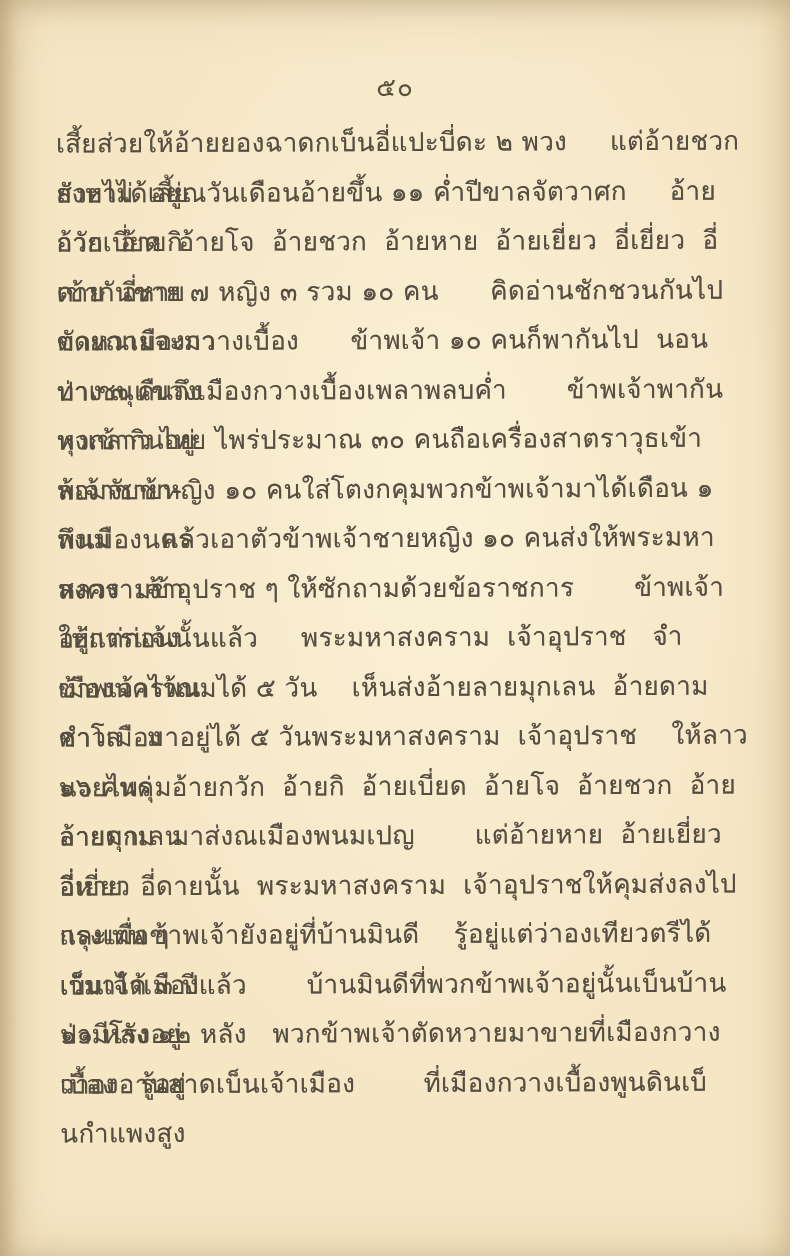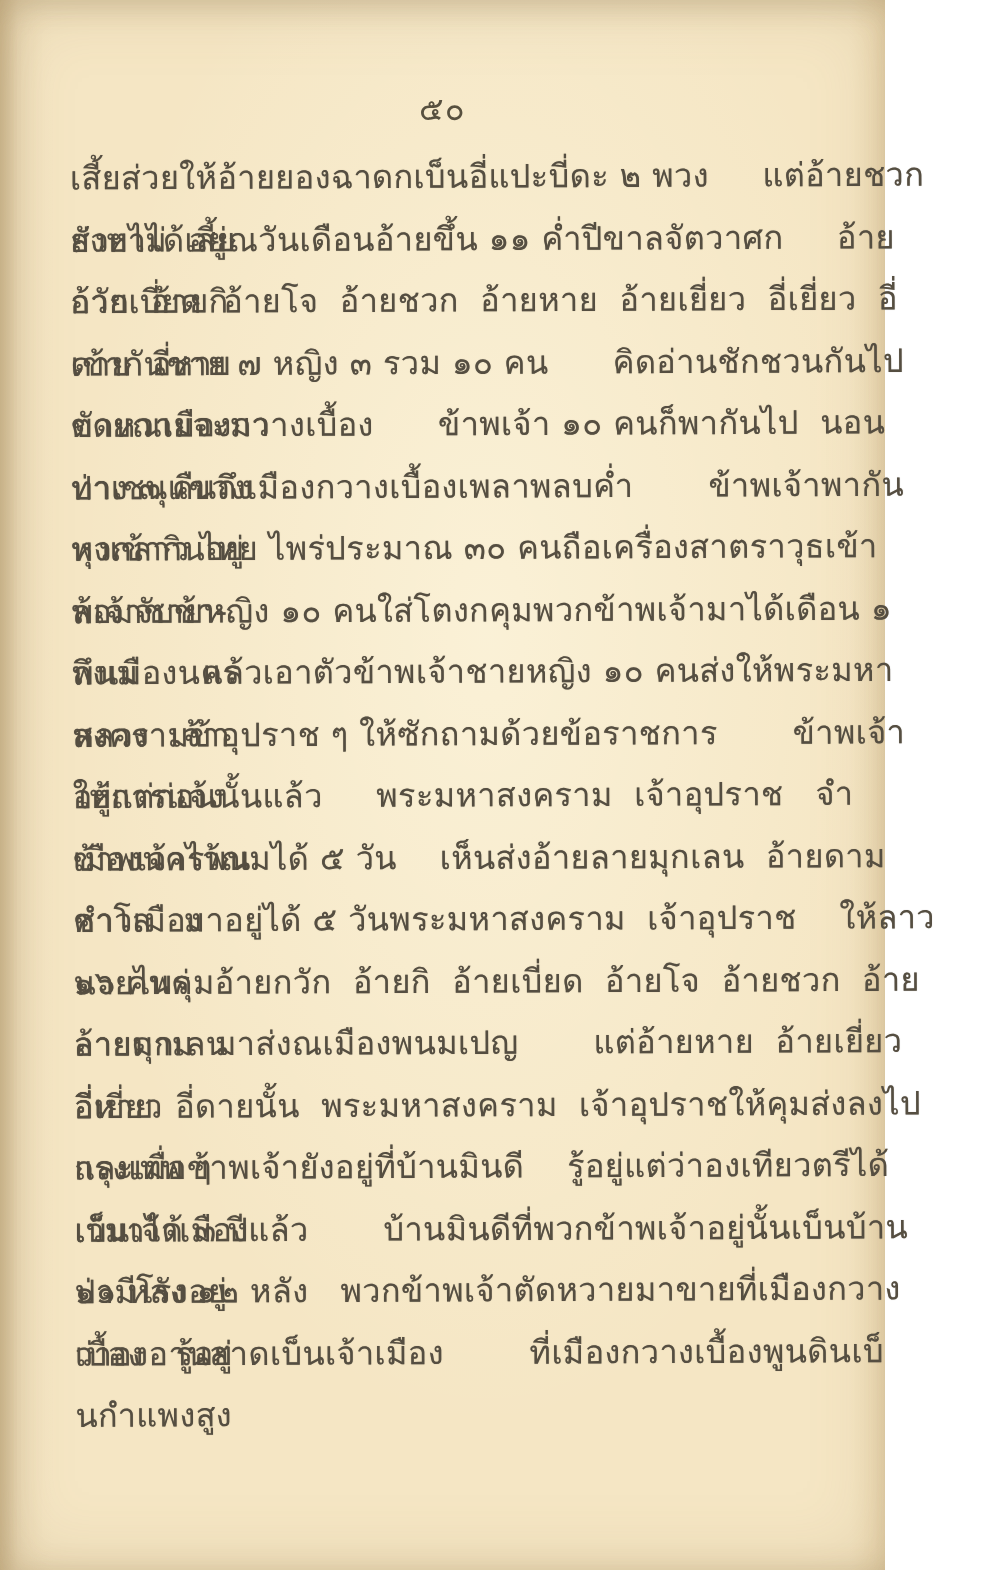--- a/index.html
+++ b/index.html
@@ -7,21 +7,21 @@
     padding: 0;
   }
   body {
     width: 800px;
     height: 1256px;
     overflow: hidden;
     font-family: "DejaVu Sans", "Liberation Sans", sans-serif;
   }
   .page {
     position: relative;
-    width: 708px;
+    width: 790px;
     height: 1256px;
     background:
       radial-gradient(ellipse at 55% 40%, rgba(255,250,230,0.55) 0%, rgba(255,250,230,0) 60%),
       linear-gradient(90deg, #e3d0a8 0%, #f2e2bf 2%, #f5e6c4 6%, #f5e6c4 96%, #eedcb6 100%),
       #f5e6c4;
     box-shadow:
       inset 0 0 60px rgba(150,120,70,0.22),
       inset 12px 0 22px rgba(120,95,55,0.18),
       inset 0 10px 20px rgba(120,95,55,0.10);
   }

